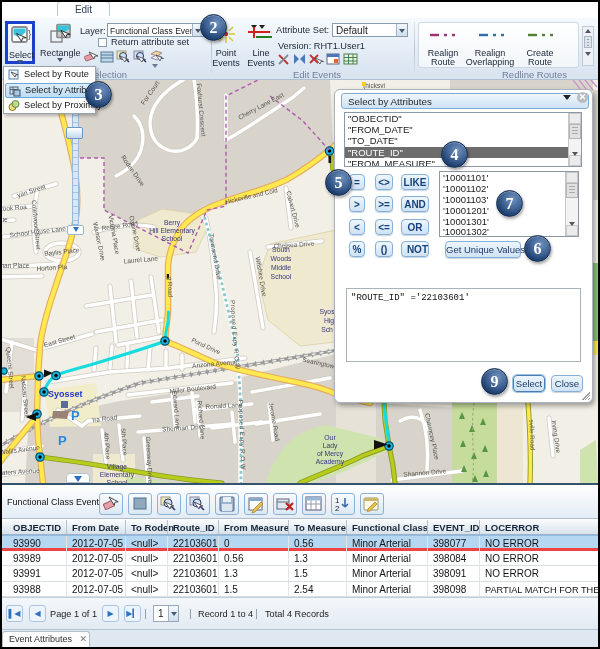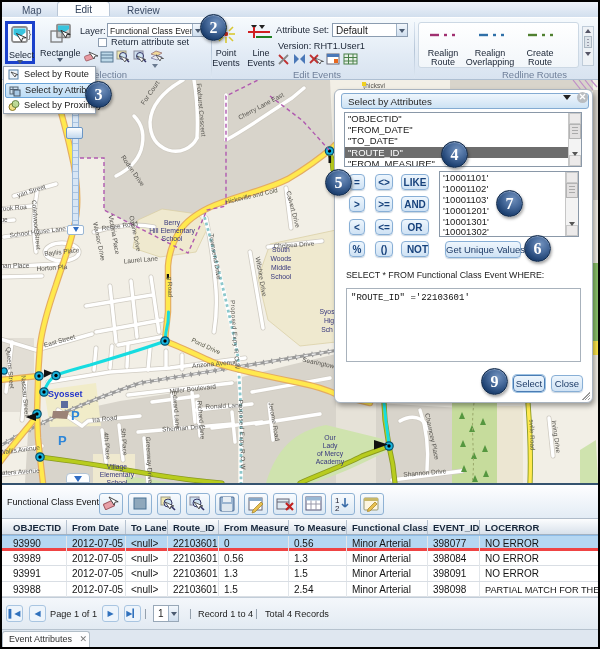--- a/index.html
+++ b/index.html
@@ -72,24 +72,20 @@
 #selrow{background:#b5d7f2;border-top:1px solid #8ebde8;border-bottom:3px solid #ef4444;}
 #pager{left:2px;top:597px;width:596px;height:32px;background:linear-gradient(#f4f7fb,#e2eaf2);border-top:1px solid #c2cdd8;}
 .pbtn{position:absolute;top:7px;width:17px;height:17px;background:#edf4fb;border:1px solid #a9c5e1;border-radius:3px;color:#3071bd;text-align:center;font-size:8px;line-height:15px;}
 .ptxt{position:absolute;top:11px;font-size:9.2px;color:#222;}
 .psep{position:absolute;top:9px;font-size:11px;color:#8a96a4;}
 #btabs{left:2px;top:629px;width:596px;height:18px;background:#dfe7f0;border-top:1px solid #b6c2ce;}
 #btab1{position:absolute;left:0px;top:1px;width:88px;height:17px;background:#fdfdfe;border:1px solid #b2bec8;border-bottom:none;border-radius:3px 3px 0 0;font-size:9px;white-space:nowrap;overflow:hidden;color:#333;padding:2px 0 0 6px;}
 </style></head>
 <body>
 <div id="frame">
-  <div class="abs" id="tabbar">
-    <span class="tab" style="left:20px;">Map</span>
-    <span class="tab" style="left:125px;">Review</span>
-  </div>
   <div id="edittab">Edit</div>
   <div class="abs" id="ribbon">
 
     <div id="selbtn">
       <svg width="24" height="20" style="position:absolute;left:2px;top:1px;" viewBox="0 0 24 20">
         <rect x="2" y="2" width="15" height="15" rx="2" fill="#fff" stroke="#8e8e8e" stroke-width="1.8"></rect>
         <path d="M3.5,3.5 L15.5,3.5 L15.5,7.5 L9,12.5 L3.5,9.5 Z" fill="#38c4de"></path>
         <path d="M6.5,8.5 L11.5,16.5 L12.6,13 L16.2,12.8 Z" fill="#fff" stroke="#222" stroke-width=".9"></path>
         <text x="18" y="13" font-size="10" fill="#666" font-family="Liberation Sans">}</text>
       </svg>
@@ -605,21 +601,20 @@
     <div class="obtn" style="left:14px;top:106px;width:16px;height:16px;line-height:15px;">&gt;</div>
     <div class="obtn" style="left:40px;top:106px;width:18px;height:16px;line-height:15px;">&gt;=</div>
     <div class="obtn" style="left:66px;top:106px;width:28px;height:16px;line-height:15px;">AND</div>
     <div class="obtn" style="left:14px;top:129px;width:16px;height:16px;line-height:15px;">&lt;</div>
     <div class="obtn" style="left:40px;top:129px;width:18px;height:16px;line-height:15px;">&lt;=</div>
     <div class="obtn" style="left:66px;top:129px;width:28px;height:16px;line-height:15px;">OR</div>
     <div class="obtn" style="left:14px;top:151px;width:16px;height:16px;line-height:15px;">%</div>
     <div class="obtn" style="left:40px;top:151px;width:18px;height:16px;line-height:15px;">()</div>
     <div class="obtn" style="left:66px;top:151px;width:28px;height:16px;line-height:15px;text-align:right;">NOT</div>
     <div class="obtn2" style="left:110px;top:151px;width:76px;height:17px;line-height:16px;font-size:9.5px;white-space:nowrap;">Get Unique Values</div>
-    <div style="position:absolute;left:11px;top:180px;font-size:8.8px;color:#1a1a1a;">SELECT * FROM Functional Class Event WHERE:</div>
     <div id="wheretxt">"ROUTE_ID" ='22103601'</div>
     <div class="obtn2" style="left:178px;top:285px;width:32px;height:17px;line-height:16px;border-color:#4a7cb4;box-shadow:0 0 0 1px #9ec2e2;">Select</div>
     <div class="obtn2" style="left:216px;top:285px;width:32px;height:17px;line-height:16px;">Close</div>
     <div id="grip"></div>
   </div>
   <div class="co" style="left:200px;top:14px;">2</div>
   <div class="co" style="left:85px;top:81px;">3</div>
   <div class="co" style="left:441px;top:141px;">4</div>
   <div class="co" style="left:325px;top:169px;">5</div>
   <div class="co" style="left:524px;top:235px;">6</div>
@@ -679,21 +674,21 @@
         </svg></div>
     <div class="tbtn" style="left:358px;"><svg width="22" height="20" viewBox="0 0 22 20">
           <rect x="3" y="4" width="14" height="12" fill="#fdf6e0" stroke="#997" rx="1"></rect>
           <rect x="3" y="4" width="14" height="3" fill="#c8b868"></rect>
           <path d="M7,15 l7,-7 2,2 -7,7 -2.6,.6 z" fill="#e8c050" stroke="#a08020" stroke-width=".7"></path>
         </svg></div>
   </div>
   <div class="abs" id="thead">
     <span class="hc" style="left:11px;">OBJECTID</span>
     <span class="hc" style="left:70px;">From Date</span>
-    <span class="hc" style="left:129px;">To Lane</span>
+    <span class="hc" style="left:129px;">To Roden</span>
     <span class="hc" style="left:171px;">Route_ID</span>
     <span class="hc" style="left:222px;">From Measure</span>
     <span class="hc" style="left:292px;">To Measure</span>
     <span class="hc" style="left:350px;">Functional Class</span>
     <span class="hc" style="left:431px;">EVENT_ID</span>
     <span class="hc" style="left:483px;">LOCERROR</span>
     <span class="hsep" style="left:64px;"></span>
       <span class="hsep" style="left:123px;"></span>
       <span class="hsep" style="left:165px;"></span>
       <span class="hsep" style="left:216px;"></span>

